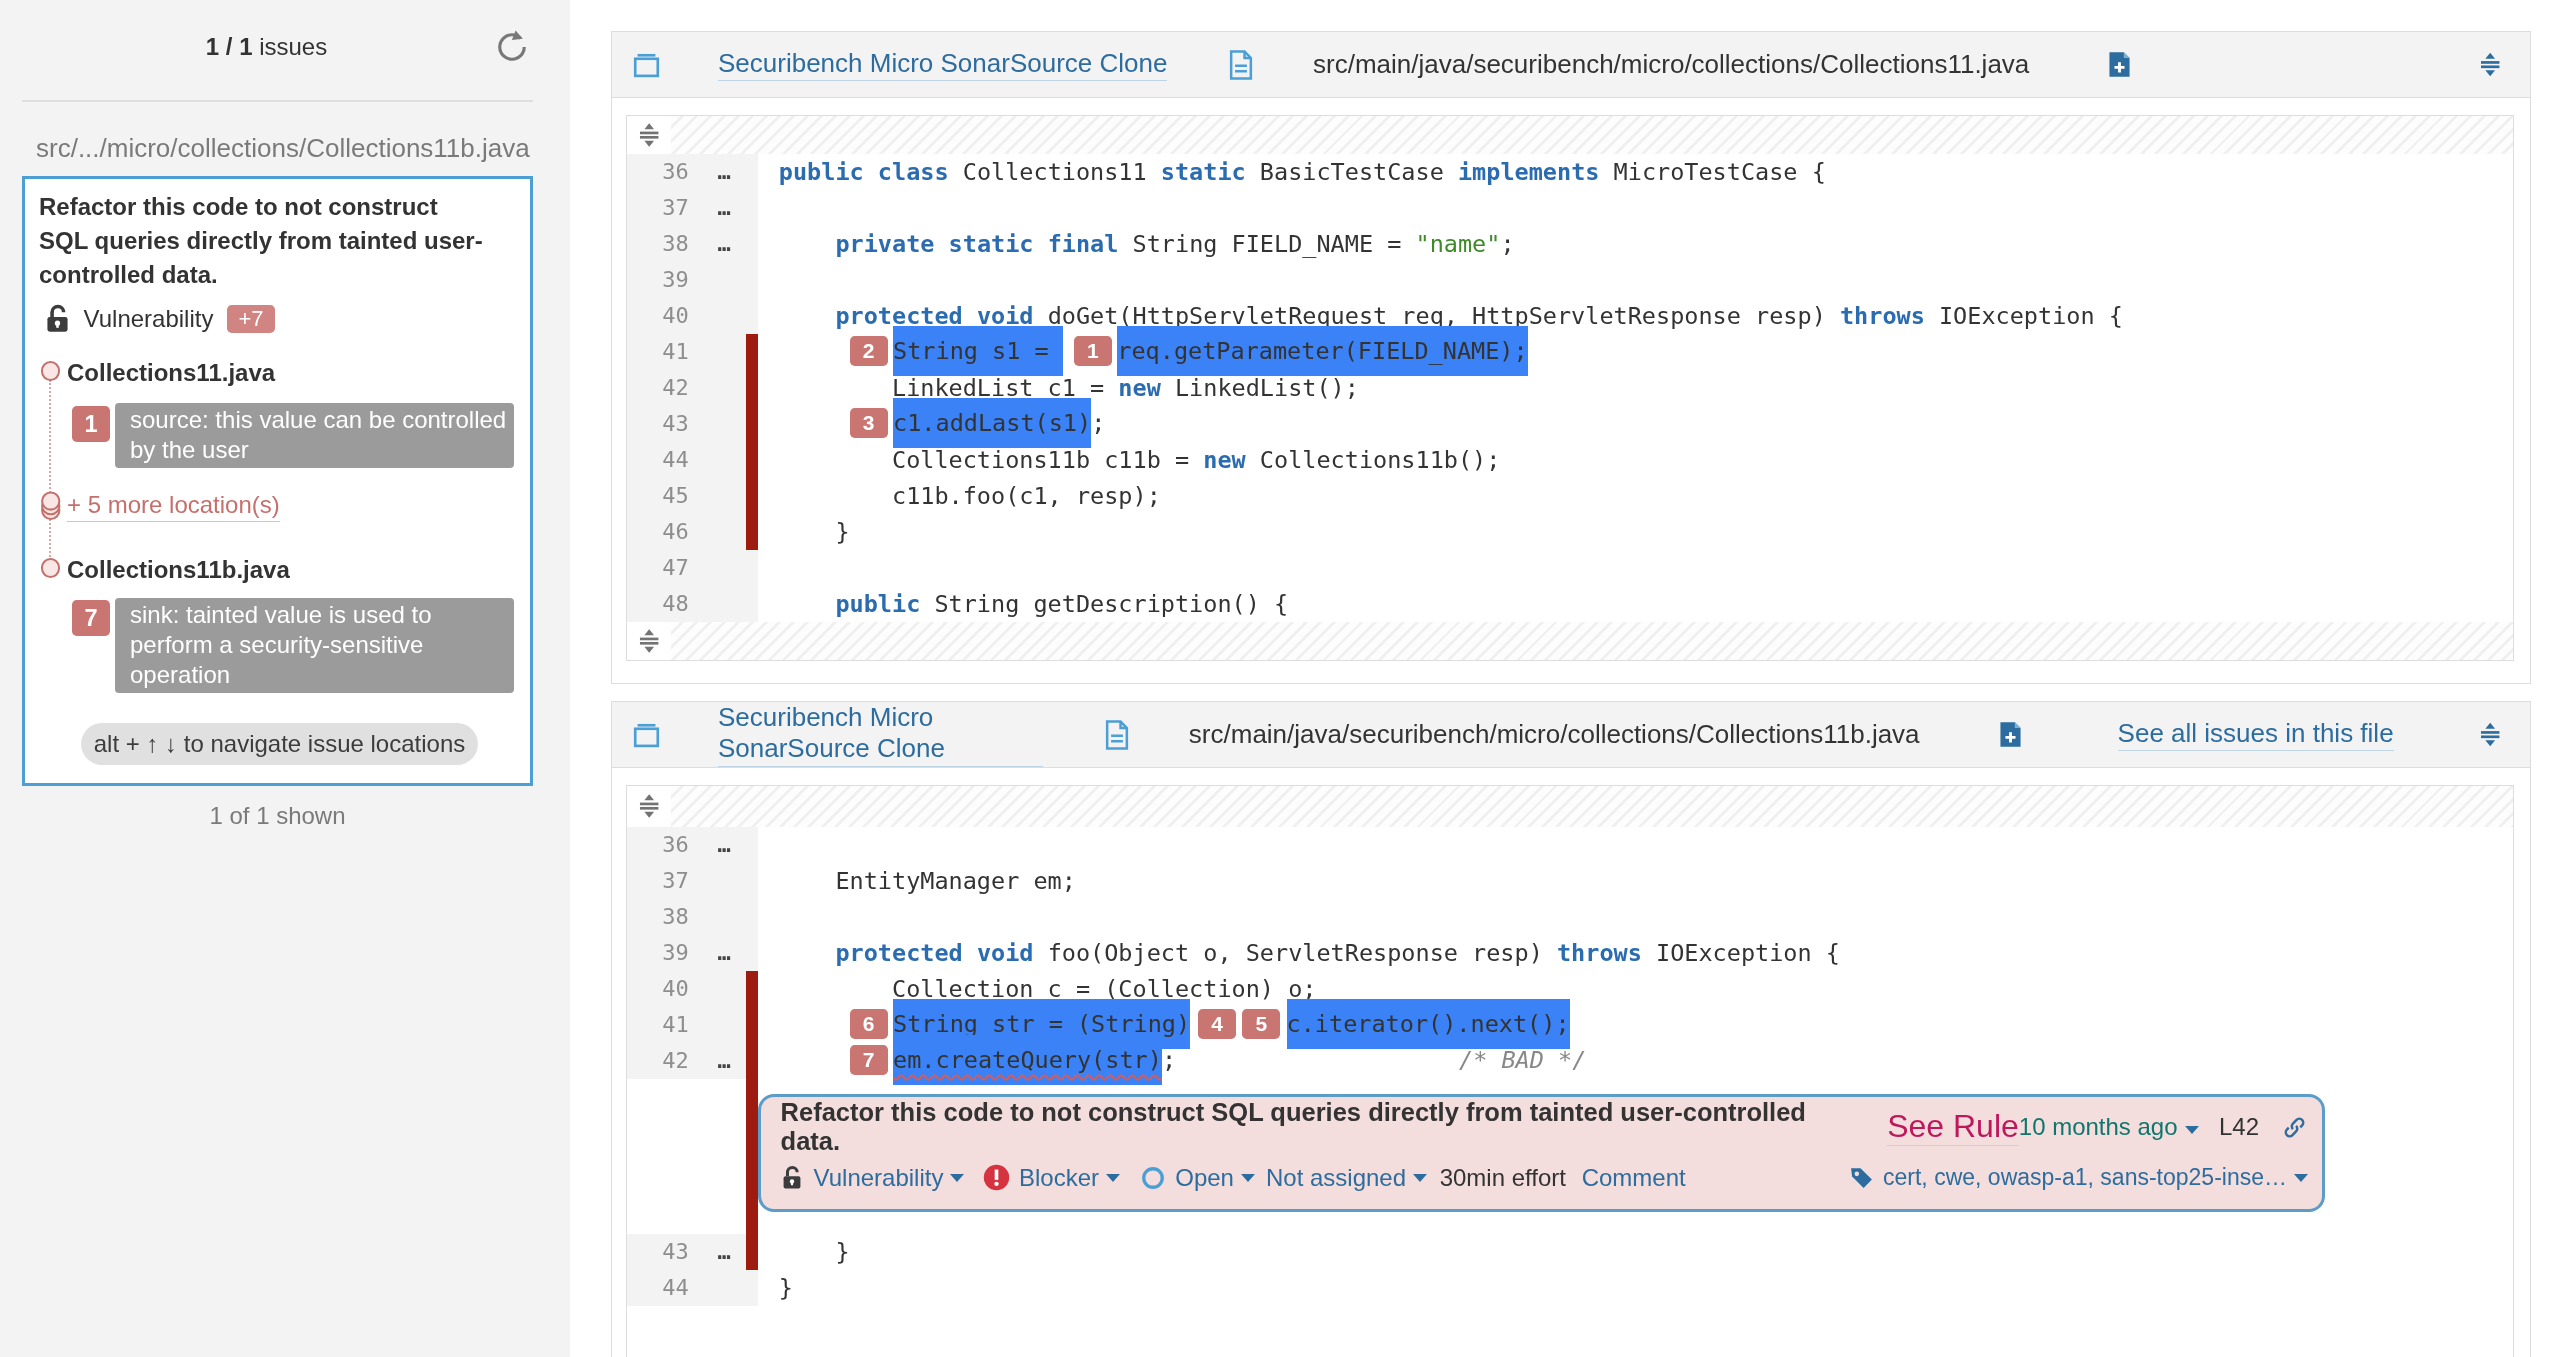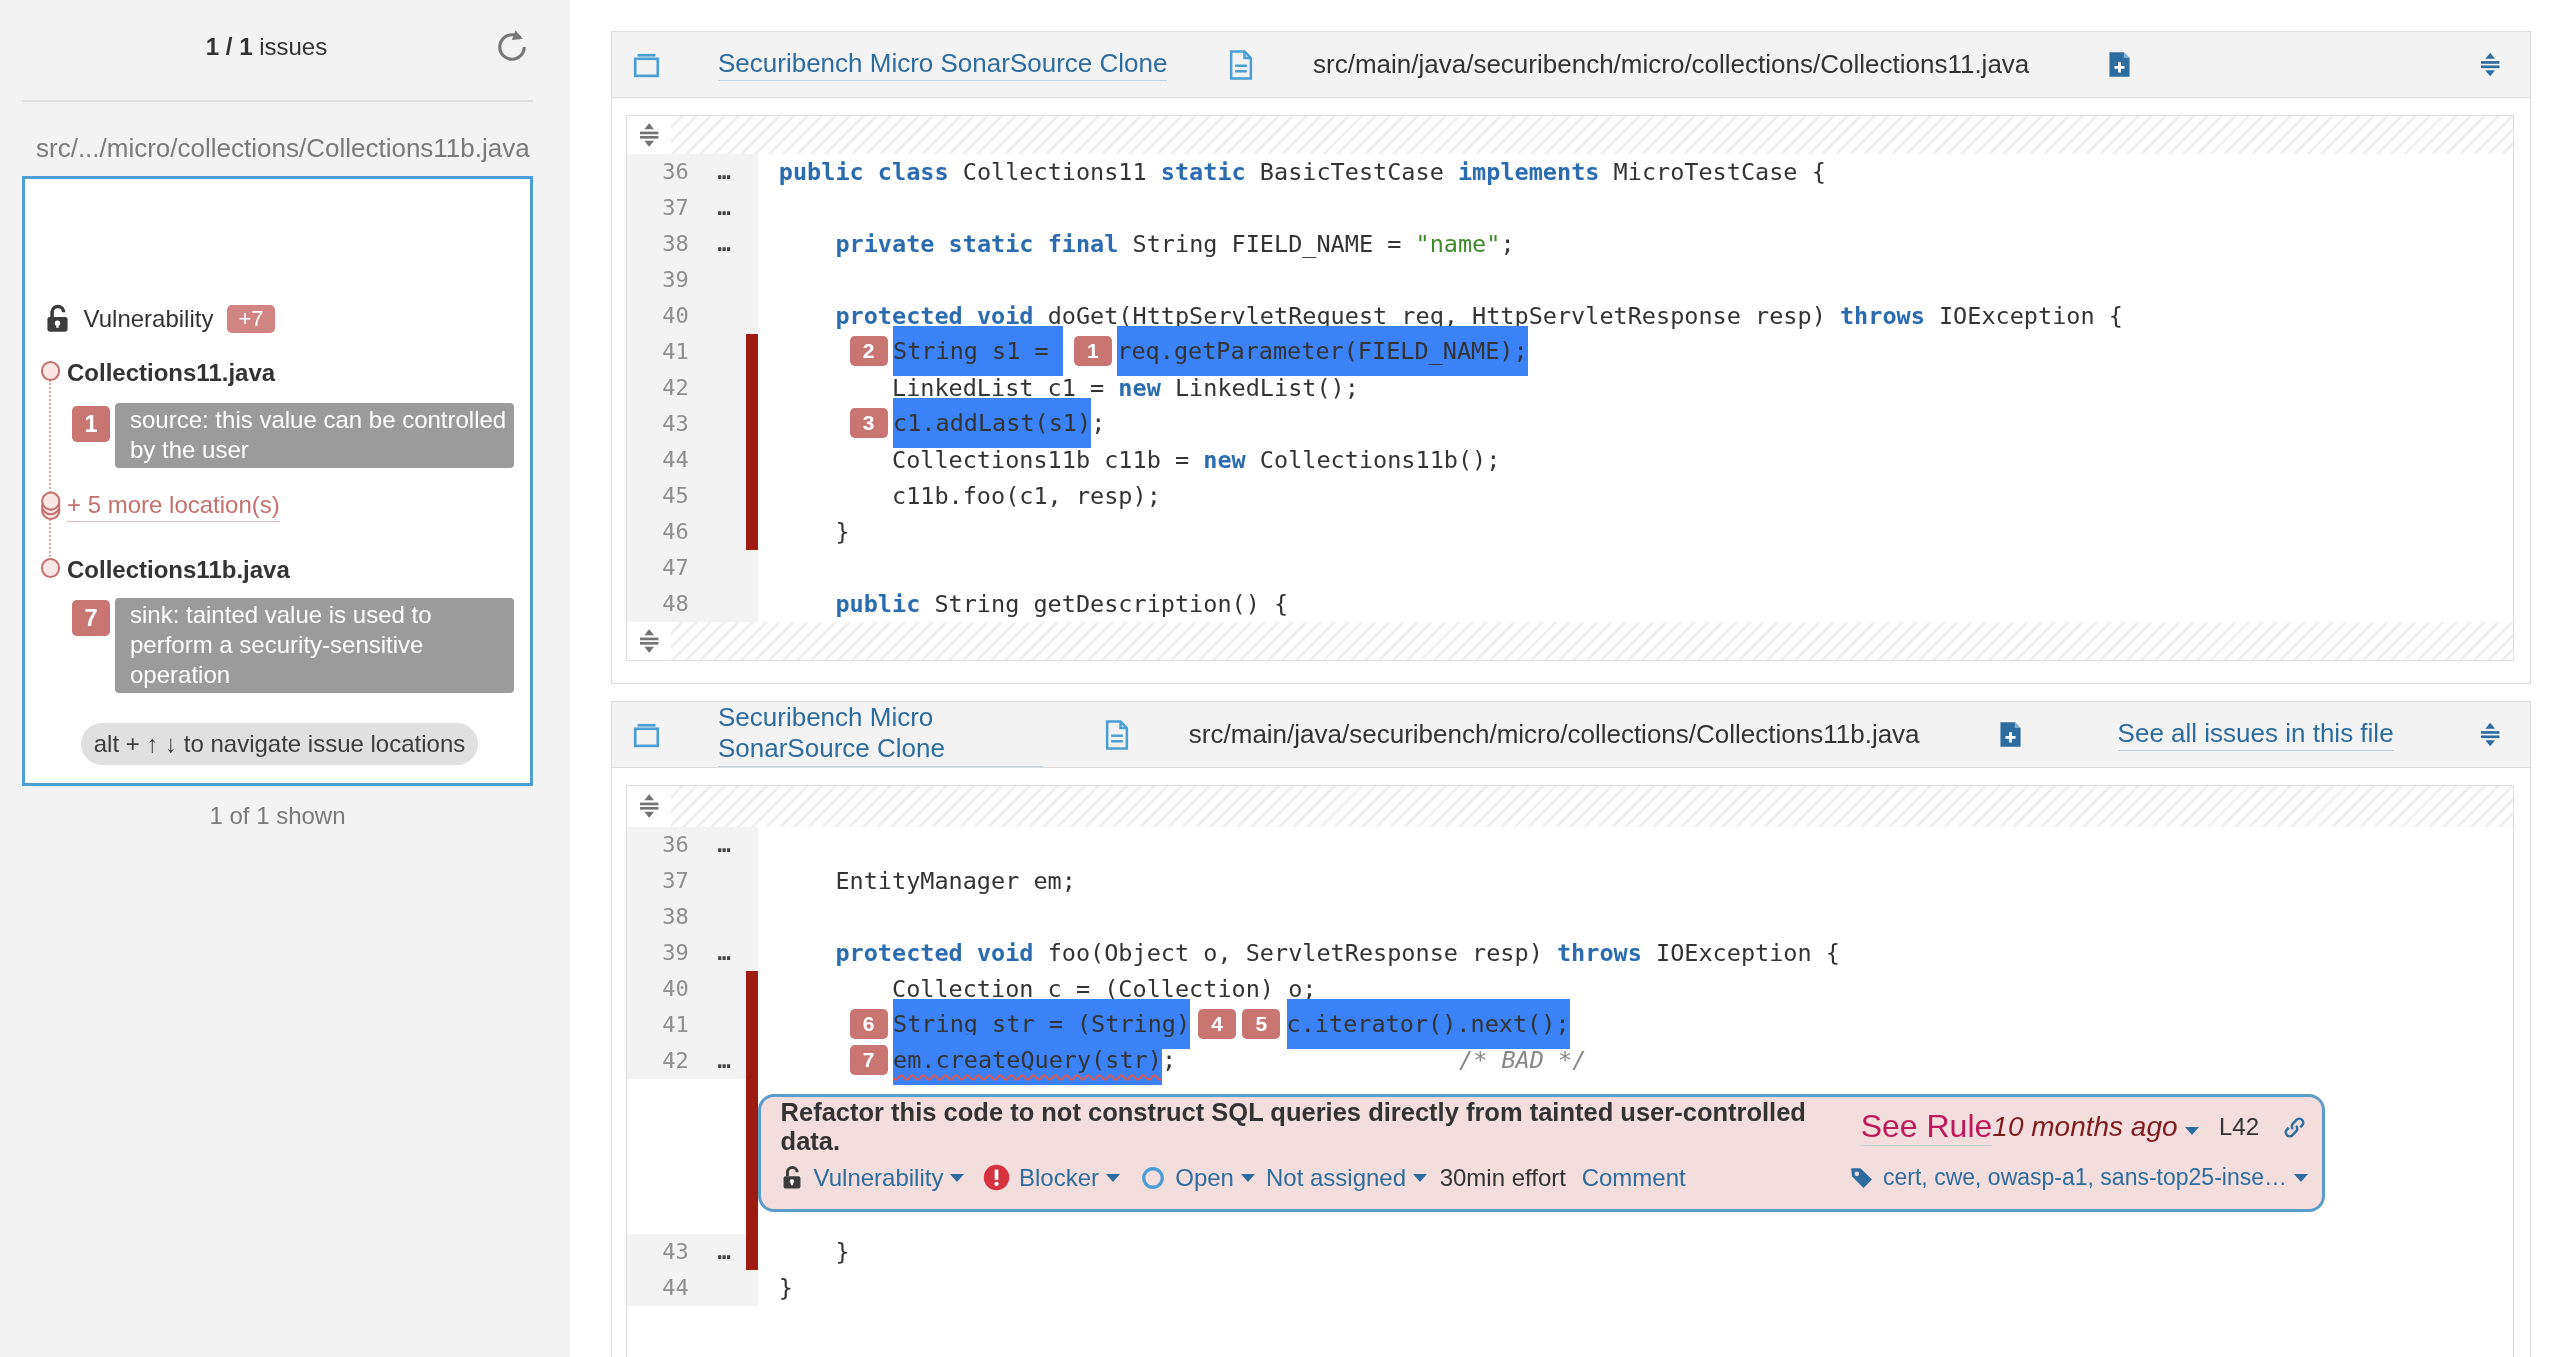--- a/index.html
+++ b/index.html
@@ -62,21 +62,21 @@
   .lb { display:inline-block; width:38px; height:30px; border-radius:4.7px; background:#c97673; color:#fff;
         font-family:"Helvetica Neue", Arial, sans-serif; font-size:21px; font-weight:700; line-height:30px; text-align:center; vertical-align:middle; margin-top:-3.1px; }
 
   
   .issuebox { margin:15.7px 0 22px 131px; width:1567px; border:3.1px solid #5b9cc9; background:#f3dedd; padding:12.6px 14px 13.3px 19.6px;
               font-family:"Helvetica Neue", Arial, sans-serif; white-space:normal; }
   .ib-r1 { display:flex; align-items:center; height:35px; }
   .ib-r1 .msg { font-size:25.5px; font-weight:700; color:#333; }
   .ib-r1 a.rule { font-size:32px; color:#be185d; text-decoration:none; border-bottom:1.6px solid #c3d3da; margin-left:17px; white-space:nowrap; }
   .ib-r1 .sp { flex:1; }
-  .ib-r1 .ago { font-size:28px; color:#7f1d1d; white-space:nowrap;font-style:italic; }
+  .ib-r1 .ago { font-size:24px; color:#0f766e; white-space:nowrap; }
   .ib-r1 .l42 { font-size:24px; color:#333; margin-left:20.4px; }
   .ib-r1 .chain { margin-left:22px; }
   .ib-r2 { display:flex; align-items:center; height:35px; margin-top:15.7px; }
   .ib-r2 .txt { font-size:24px; color:#2d6c9e; }
   .ib-r2 .plain { font-size:24px; color:#333; }
   .caret { display:inline-block; width:0; height:0; border-left:7px solid transparent; border-right:7px solid transparent; border-top:8.6px solid #2d6c9e; margin-left:7px; vertical-align:1.6px; }
   .gap { display:inline-block; }
 
   svg { display:block; }
 </style>
@@ -90,20 +90,21 @@
       <svg width="36" height="36" viewBox="0 0 50 50">
         <path d="M25 8 a17 17 0 1 0 17 17" fill="none" stroke="#787878" stroke-width="4.4"></path>
         <path d="M25 8 a17 17 0 0 1 12 5" fill="none" stroke="#787878" stroke-width="4.4"></path>
         <path d="M30 2 l10 11.5 -15.2 1.8 z" fill="#787878"></path>
       </svg>
     </div>
     <div class="sb-sep"></div>
     <div class="sb-path">src/.../micro/collections/Collections11b.java</div>
 
     <div class="sb-card">
+      <div class="sb-msg">Refactor this code to not construct<br>SQL queries directly from tainted user-<br>controlled data.</div>
       <div class="sb-vrow">
         <svg width="27" height="31" viewBox="0 0 34 40">
           <rect x="4" y="18" width="26" height="19" rx="3" fill="#3c3c3c"></rect>
           <path d="M10 18 v-6 a7.5 7.5 0 0 1 15 0" fill="none" stroke="#3c3c3c" stroke-width="4.6"></path>
           <circle cx="17" cy="26" r="3.4" fill="#fff"></circle>
           <rect x="15.4" y="26" width="3.2" height="6" fill="#fff"></rect>
         </svg>
         <span class="vtxt">Vulnerability</span>
         <span class="sb-plus7">+7</span>
       </div>

